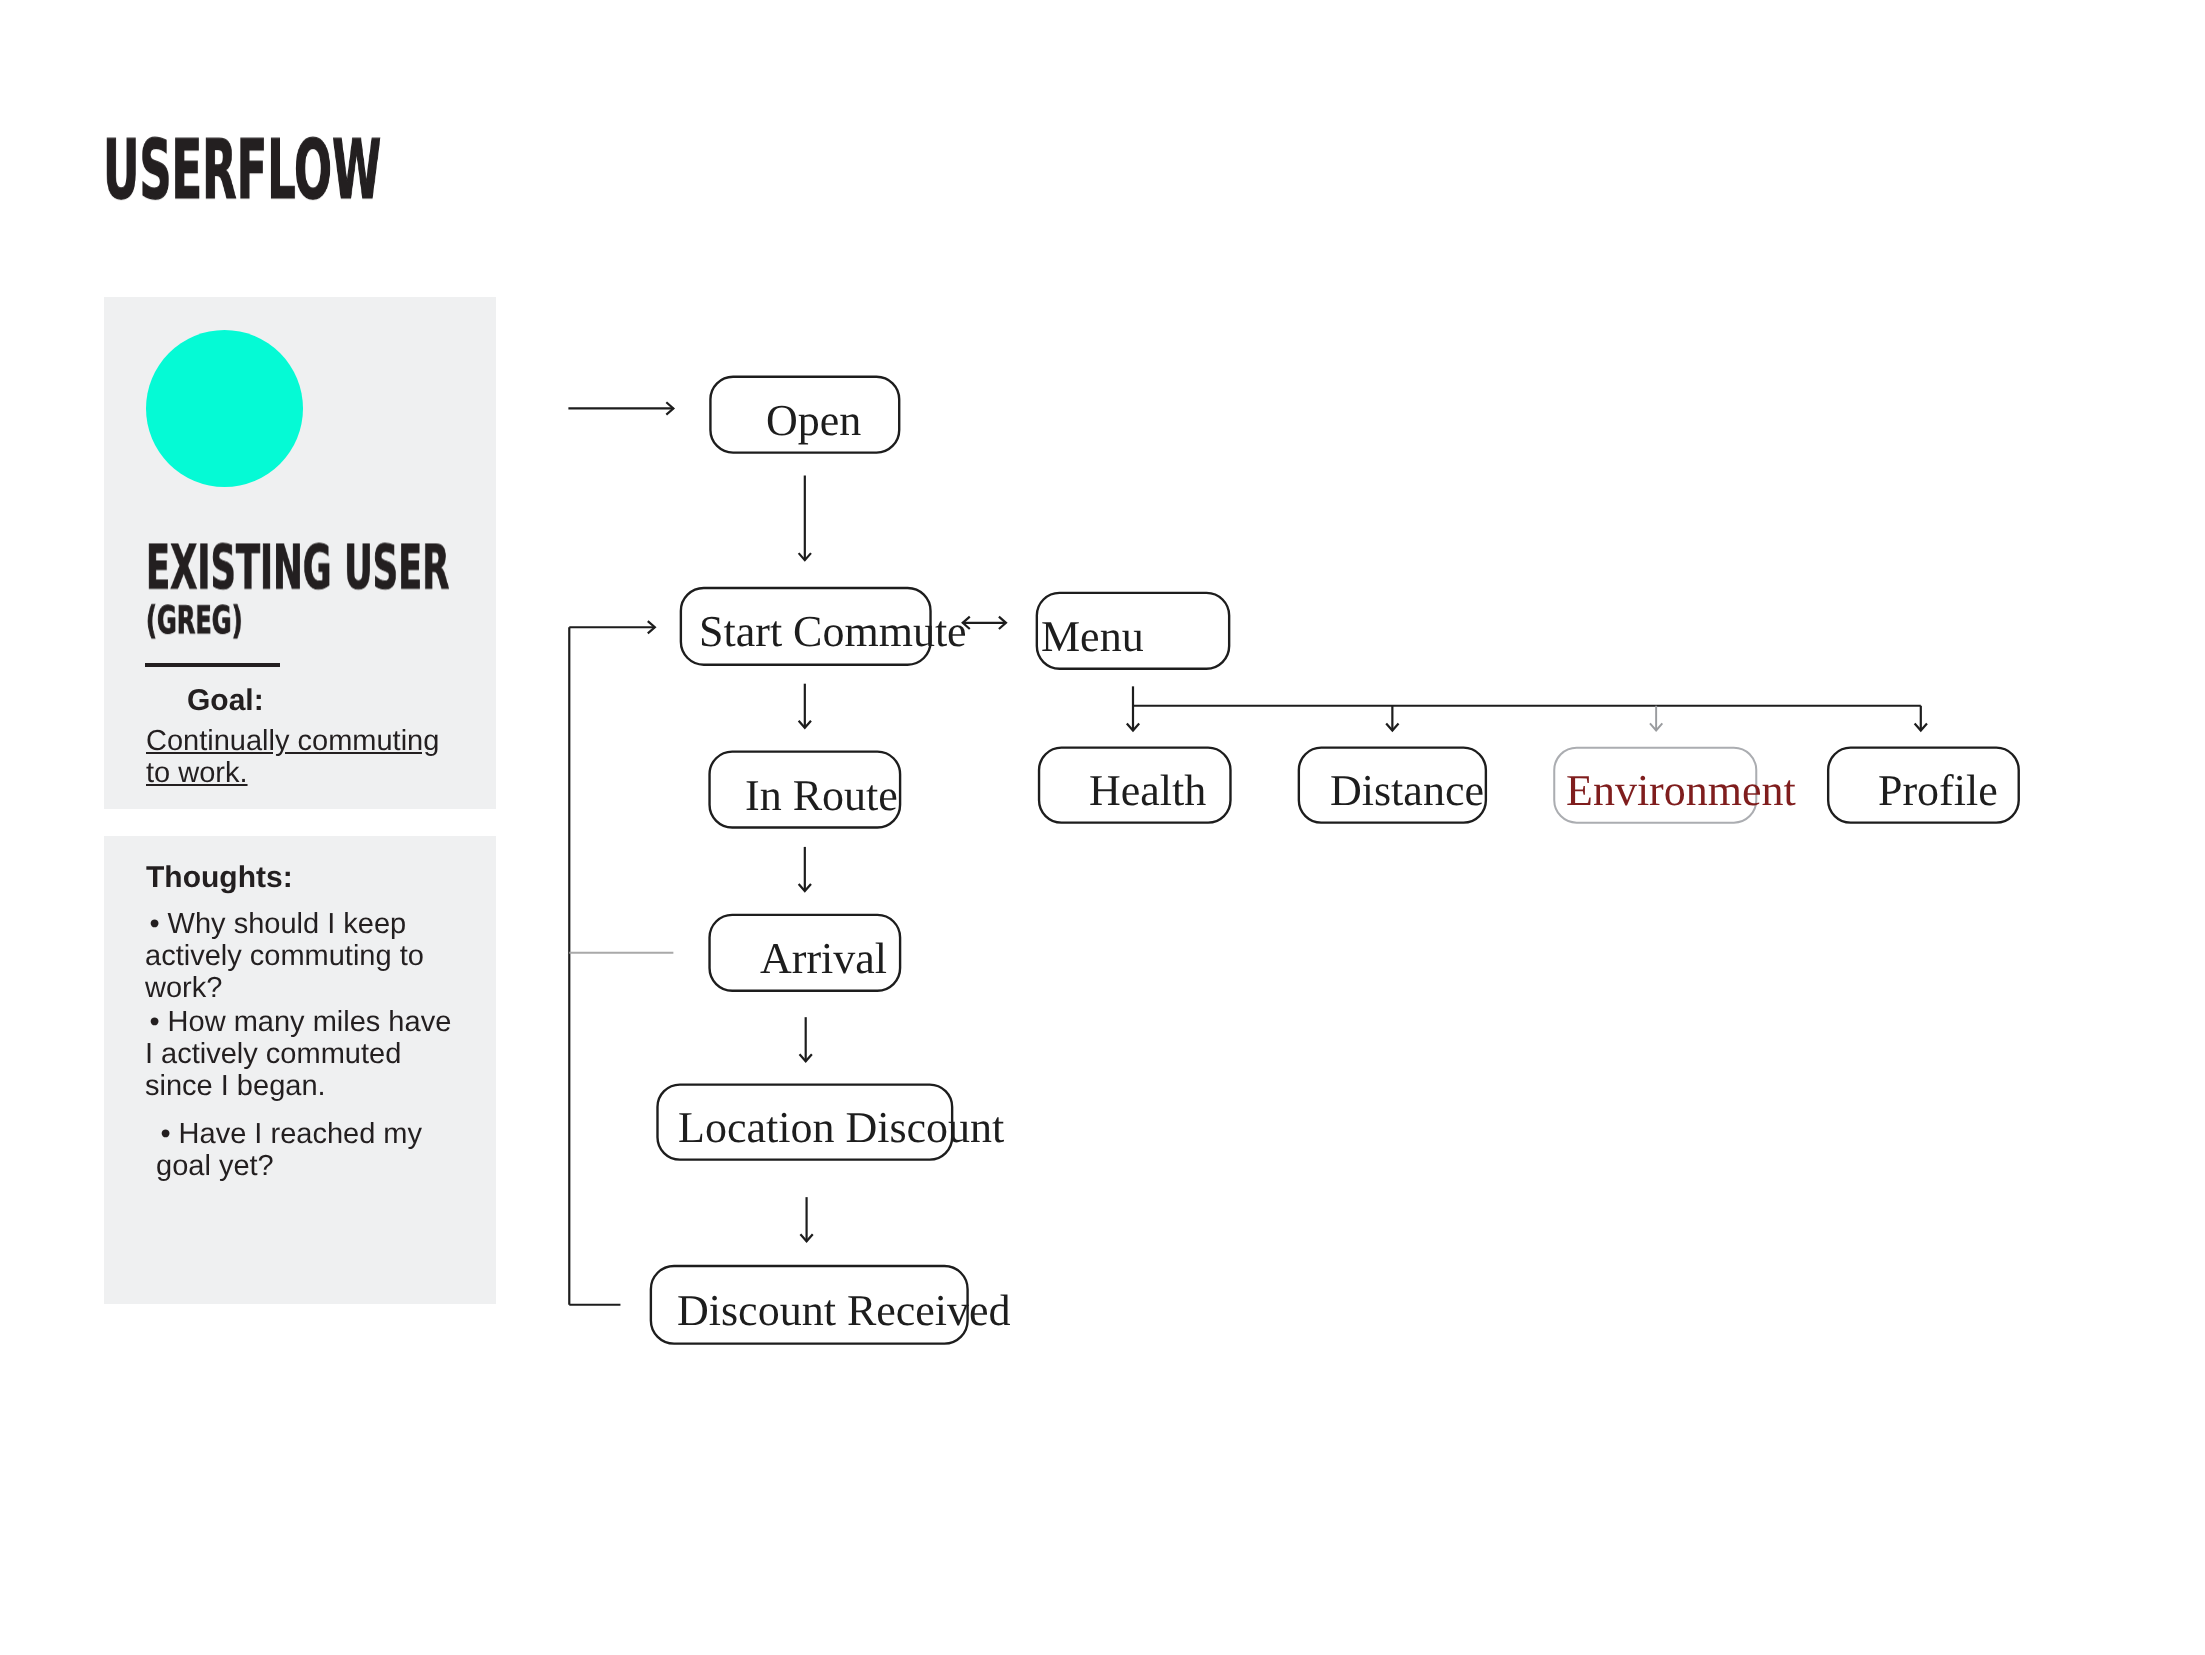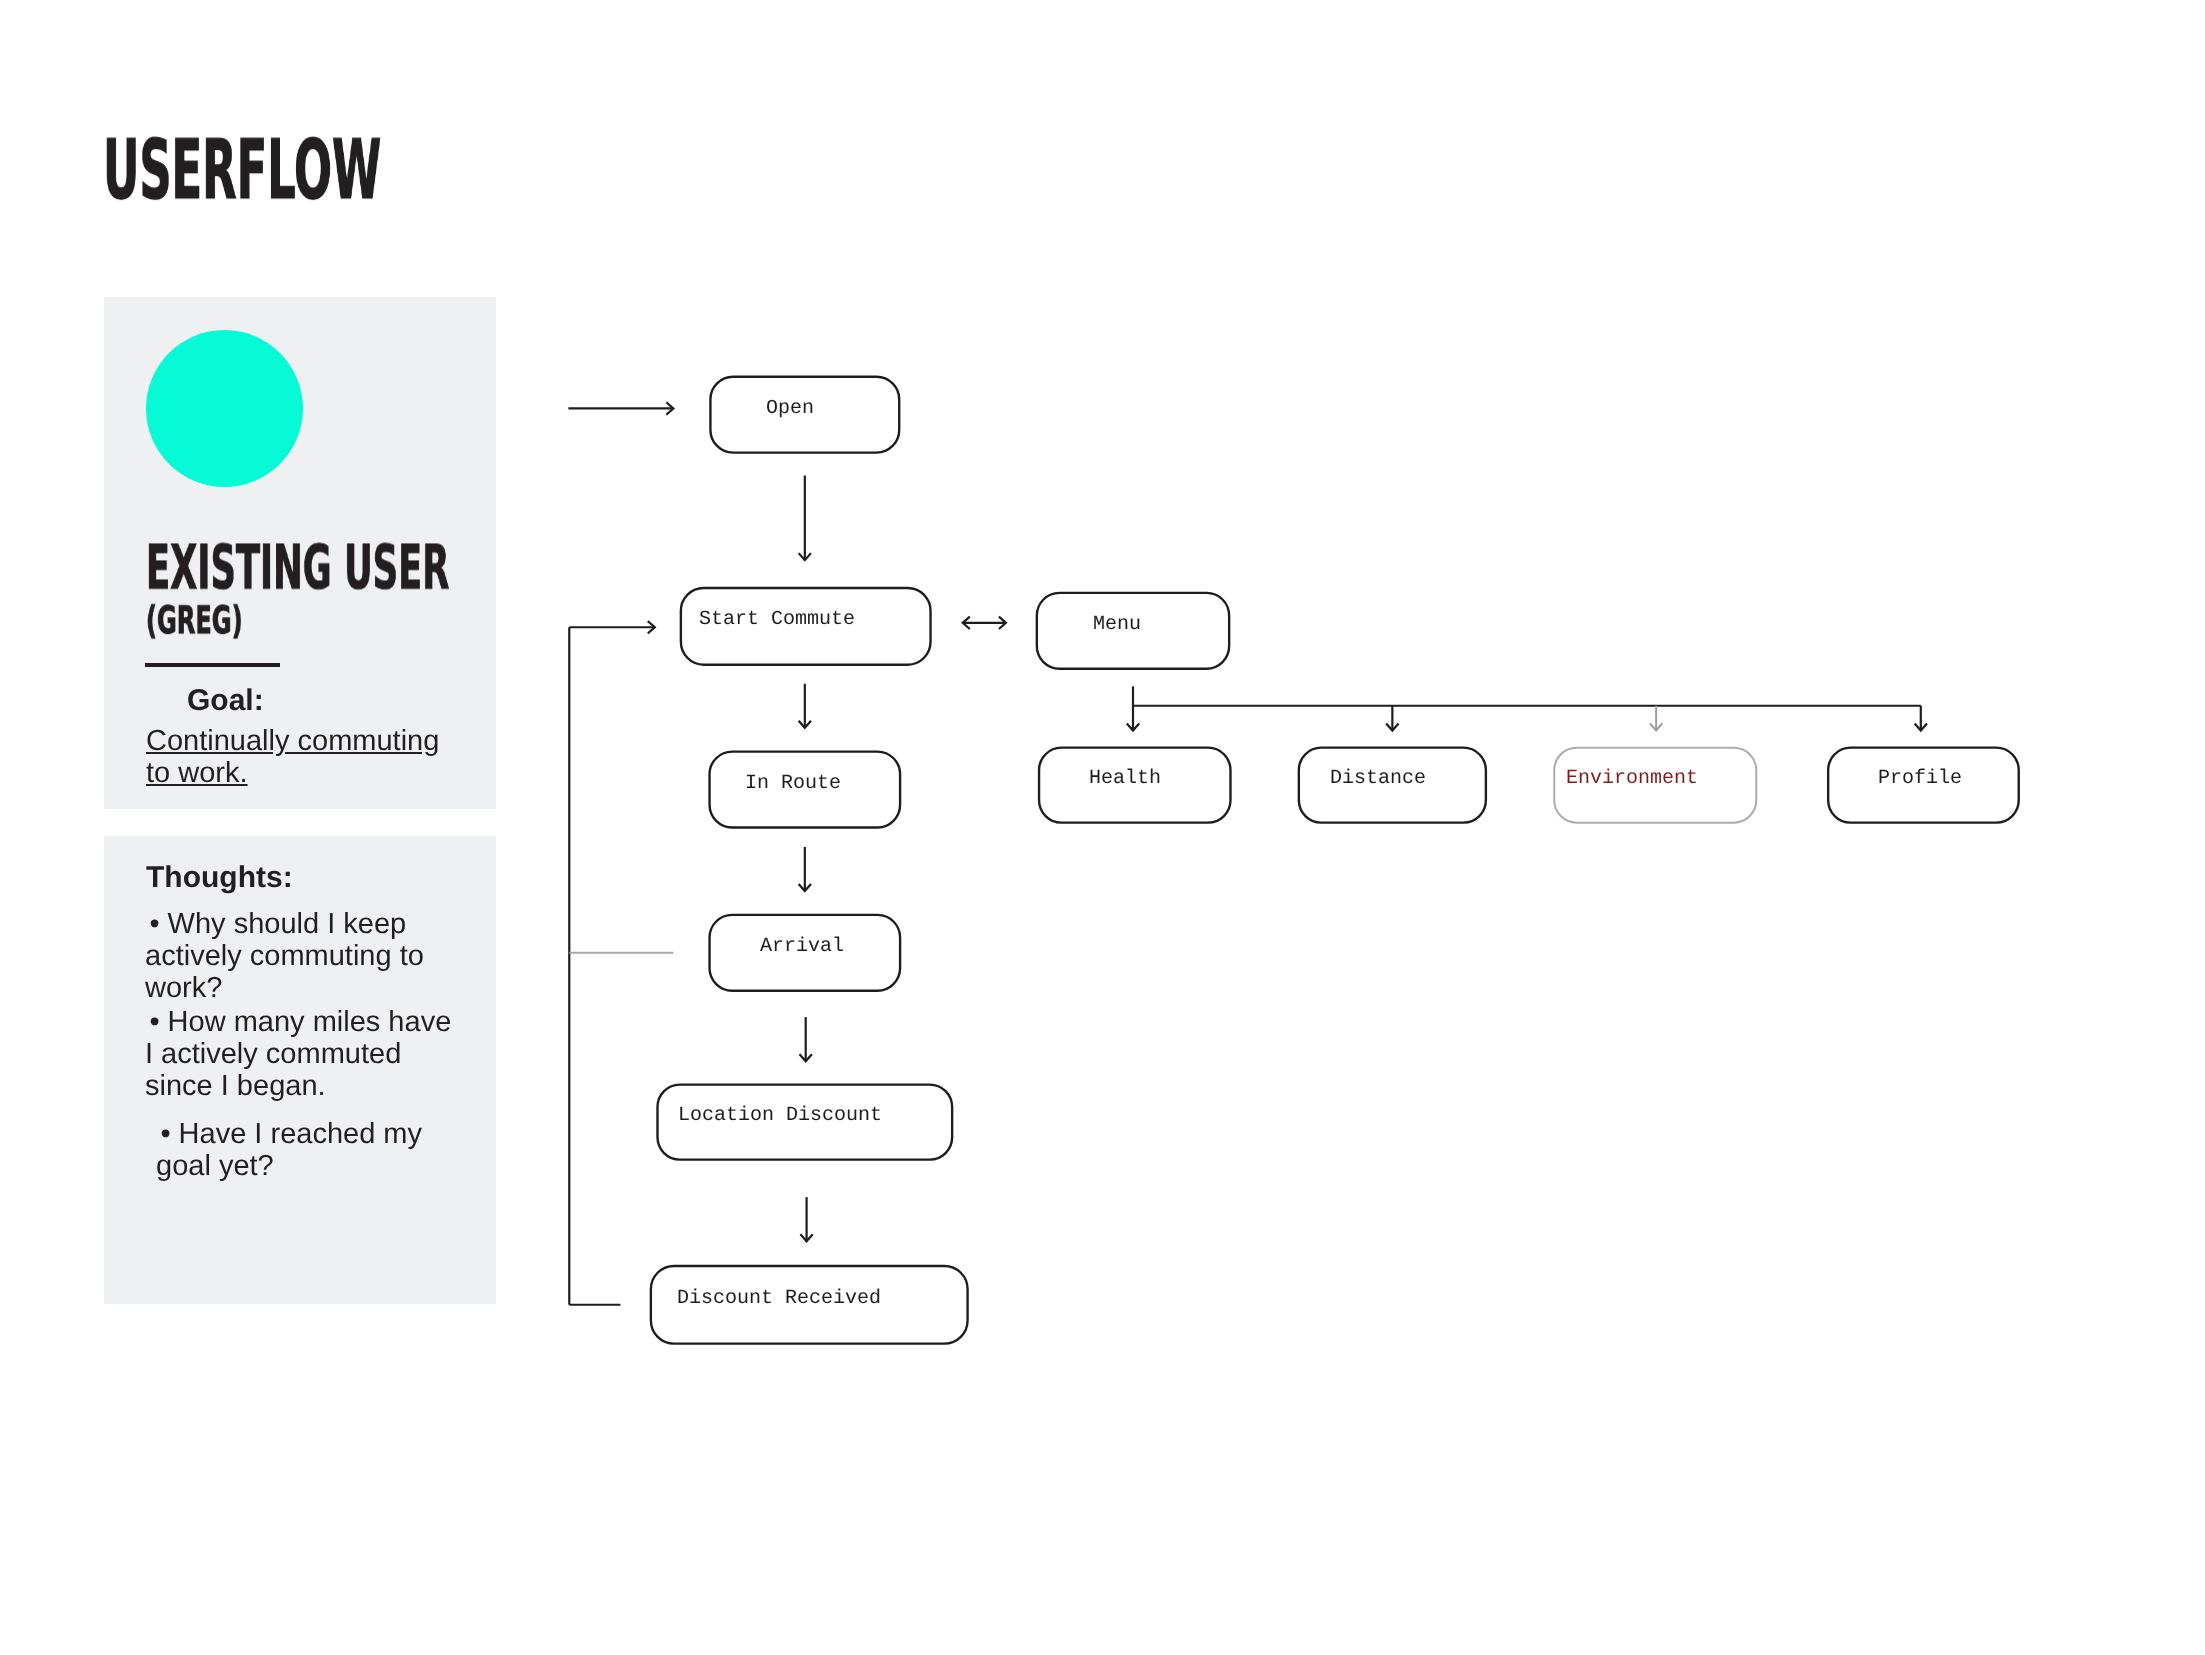--- a/index.html
+++ b/index.html
@@ -41,21 +41,21 @@
   #goal-text     {left:146px;top:725px;text-decoration:underline;}
   #thoughts-label{left:146px;top:862px;}
   .bullet{text-indent:4.4px;left:145px;}
   #b1{top:894px;margin-top:14px;}
   #b2{top:1006px;}
   #b3{top:1118px;margin-left:11px;}
 
   
   #flowsvg{position:absolute;left:0;top:0;}
   #labels{position:absolute;left:0;top:0;}
-  .nodelbl{position:absolute;font-family:Liberation Mono, monospace;font-size:20px;
+  .nodelbl{position:absolute;font-family:Liberation Serif, serif;font-size:44px;
            color:#1d1d1d;white-space:nowrap;line-height:1;transform:translateZ(0);}
   .nodelbl.dim{color:#7f1d1d;}
 </style>
 </head>
 <body>
 
 <div class="stage">
 
   <div class="hdl" id="page-title">USERFLOW</div>
 
@@ -153,21 +153,21 @@
         <rect x="737.5" y="1435" width="359" height="88" rx="26.268656716417908" ry="26.268656716417908" fill="#ffffff" stroke="#1d1d1d" stroke-width="2.7"></rect>
         <rect x="1177.5" y="847.5" width="217" height="85" rx="25.37313432835821" ry="25.37313432835821" fill="#ffffff" stroke="#1d1d1d" stroke-width="2.7"></rect>
         <rect x="1472" y="847.5" width="212" height="85" rx="25.37313432835821" ry="25.37313432835821" fill="#ffffff" stroke="#1d1d1d" stroke-width="2.7"></rect>
         <rect x="1761.5" y="847.5" width="229" height="85" rx="25.37313432835821" ry="25.37313432835821" fill="#ffffff" stroke="#abadb1" stroke-width="2.3"></rect>
         <rect x="2072" y="847.5" width="216" height="85" rx="25.37313432835821" ry="25.37313432835821" fill="#ffffff" stroke="#1d1d1d" stroke-width="2.7"></rect>
       </g>
   </svg>
   <div id="labels">
       <div class="nodelbl" style="left: 766px; top: 399px;">Open</div>
       <div class="nodelbl" style="left: 699px; top: 610px;">Start Commute</div>
-      <div class="nodelbl" style="left: 1093px; top: 615px;">Menu</div>
+      <div class="nodelbl" style="left: 1041px; top: 615px;">Menu</div>
       <div class="nodelbl" style="left: 745px; top: 774px;">In Route</div>
       <div class="nodelbl" style="left: 760px; top: 937px;">Arrival</div>
       <div class="nodelbl" style="left: 678px; top: 1106px;">Location Discount</div>
       <div class="nodelbl" style="left: 677px; top: 1289px;">Discount Received</div>
       <div class="nodelbl" style="left: 1089px; top: 769px;">Health</div>
       <div class="nodelbl" style="left: 1330px; top: 769px;">Distance</div>
       <div class="nodelbl dim" style="left: 1566px; top: 769px;">Environment</div>
       <div class="nodelbl" style="left: 1878px; top: 769px;">Profile</div>
     </div>
 </div>

